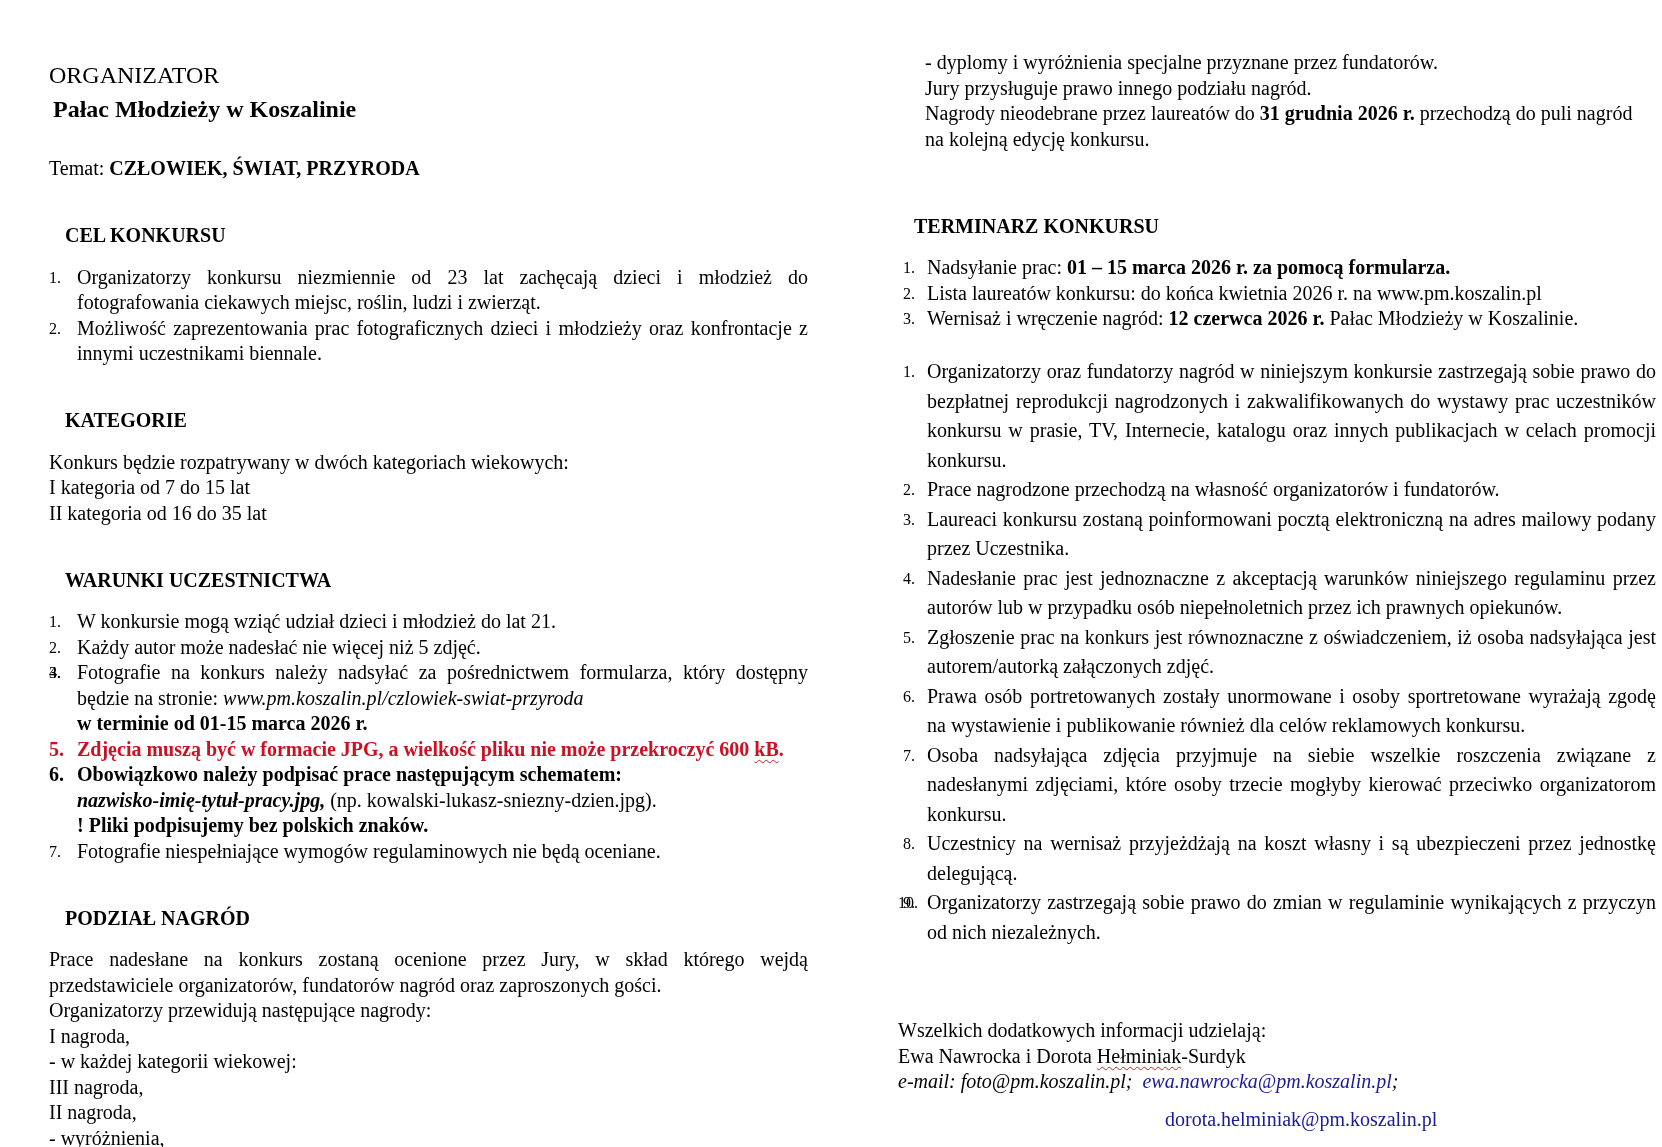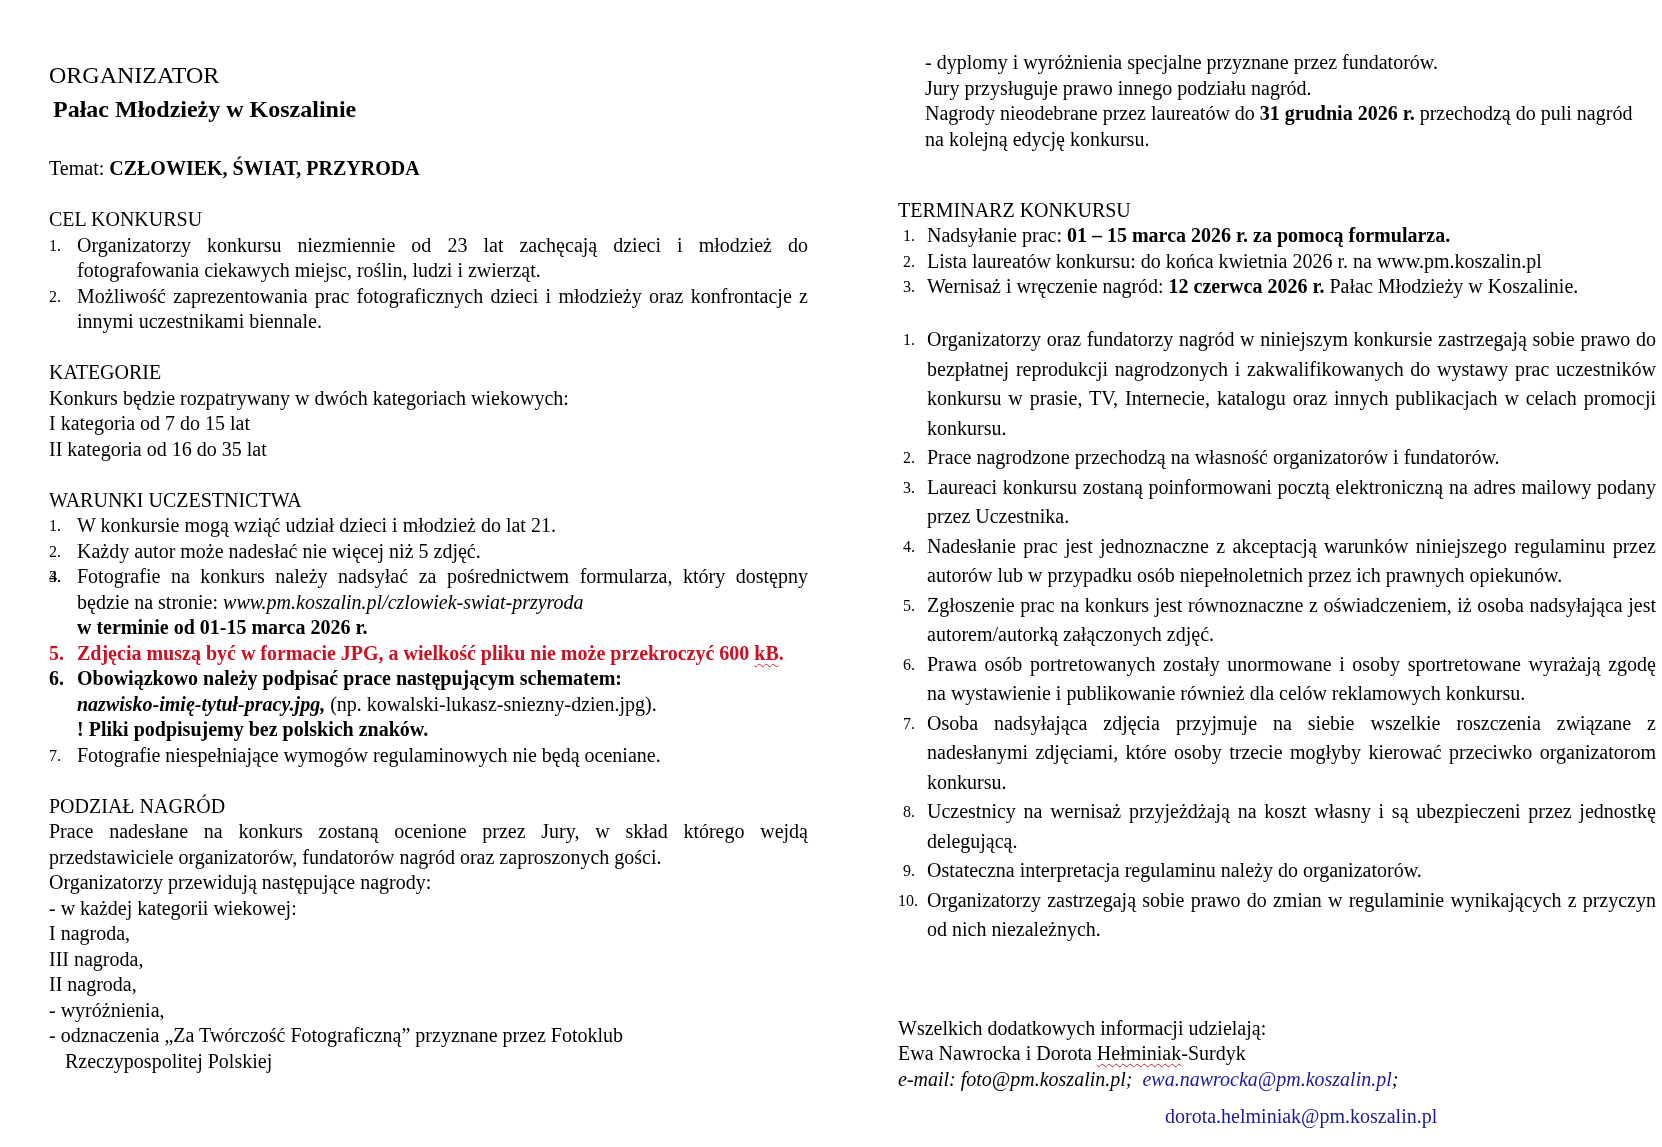--- a/index.html
+++ b/index.html
@@ -4,21 +4,21 @@
 <style>
   html, body { margin: 0; padding: 0; background: #ffffff; }
   body {
     width: 1662px; height: 1147px; position: relative; overflow: hidden;
     font-family: "Liberation Serif", serif; color: #000; font-size: 20px;
   }
   .col { position: absolute; top: 0; }
   .left { left: 49px; width: 759px; top: 60px; }
   .right { left: 898px; width: 758px; top: 50px; }
   .line { line-height: 25.5px; margin: 0; }
-  .heading { font-weight: normal; line-height: 25.5px; margin: 0; }
+  .heading { font-weight: bold; line-height: 25.5px; margin: 16px; }
   .org-title { font-size: 24px; line-height: 30px; margin: 0; }
   .org-name { font-size: 24px; line-height: 30px; margin: 4px; font-weight: bold; }
   .gap { height: 25.5px; }
   .gap-s { height: 20px; }
   .justify { text-align: justify; }
   ol.list { list-style: none; padding: 0; margin: 0; }
   ol.list li { position: relative; padding-left: 28px; line-height: 25.5px; text-align: justify; }
   ol.list li .num { position: absolute; left: 0; top: 0; font-size: 16px; }
   ol.list li .num.big { font-size: 20px; font-weight: bold; }
   .right ol.list li { padding-left: 29px; }
@@ -67,22 +67,22 @@
     <li><span class="num">4.</span><span>Fotografie na konkurs należy nadsyłać za pośrednictwem formularza, który dostępny będzie na stronie: </span><span class="italic">www.pm.koszalin.pl/czlowiek-swiat-przyroda</span><br><span class="bold">w terminie od 01-15 marca 2026 r.</span></li>
     <li class="red" style="text-align:justify;"><span class="num big" style="color:#cc1122;">5.</span><span>Zdjęcia muszą być w formacie JPG, a wielkość pliku nie może przekroczyć 600 </span><span class="squiggle">kB</span><span>.</span></li>
     <li style="text-align:left;"><span class="num big">6.</span><span class="bold">Obowiązkowo należy podpisać prace następującym schematem:</span><br><span class="bold italic">nazwisko-imię-tytuł-pracy.jpg,</span><span> (np. kowalski-lukasz-sniezny-dzien.jpg).</span><br><span class="bold">! Pliki podpisujemy bez polskich znaków.</span></li>
     <li><span class="num">7.</span><span>Fotografie niespełniające wymogów regulaminowych nie będą oceniane.</span></li>
   </ol>
   <div class="gap"></div>
 
   <p class="heading">PODZIAŁ NAGRÓD</p>
   <p class="line justify">Prace nadesłane na konkurs zostaną ocenione przez Jury, w skład którego wejdą przedstawiciele organizatorów, fundatorów nagród oraz zaproszonych gości.</p>
   <p class="line">Organizatorzy przewidują następujące nagrody:</p>
+  <p class="line">I nagroda,</p>
   <p class="line">- w każdej kategorii wiekowej:</p>
-  <p class="line">I nagroda,</p>
   <p class="line">III nagroda,</p>
   <p class="line">II nagroda,</p>
   <p class="line">- wyróżnienia,</p>
   <p class="line">- odznaczenia „Za Twórczość Fotograficzną” przyznane przez Fotoklub</p>
   <p class="line hang">Rzeczypospolitej Polskiej</p>
 </div>
 
 <div class="col right">
   <div class="indent">
     <p class="line">- dyplomy i wyróżnienia specjalne przyznane przez fundatorów.</p>
@@ -104,21 +104,21 @@
 
   <ol class="list wide">
     <li><span class="num">1.</span><span>Organizatorzy oraz fundatorzy nagród w niniejszym konkursie zastrzegają sobie prawo do bezpłatnej reprodukcji nagrodzonych i zakwalifikowanych do wystawy prac uczestników konkursu w prasie, TV, Internecie, katalogu oraz innych publikacjach w celach promocji konkursu.</span></li>
     <li><span class="num">2.</span><span>Prace nagrodzone przechodzą na własność organizatorów i fundatorów.</span></li>
     <li><span class="num">3.</span><span>Laureaci konkursu zostaną poinformowani pocztą elektroniczną na adres mailowy podany przez Uczestnika.</span></li>
     <li><span class="num">4.</span><span>Nadesłanie prac jest jednoznaczne z akceptacją warunków niniejszego regulaminu przez autorów lub w przypadku osób niepełnoletnich przez ich prawnych opiekunów.</span></li>
     <li><span class="num">5.</span><span>Zgłoszenie prac na konkurs jest równoznaczne z oświadczeniem, iż osoba nadsyłająca jest autorem/autorką załączonych zdjęć.</span></li>
     <li><span class="num">6.</span><span>Prawa osób portretowanych zostały unormowane i osoby sportretowane wyrażają zgodę na wystawienie i publikowanie również dla celów reklamowych konkursu.</span></li>
     <li><span class="num">7.</span><span>Osoba nadsyłająca zdjęcia przyjmuje na siebie wszelkie roszczenia związane z nadesłanymi zdjęciami, które osoby trzecie mogłyby kierować przeciwko organizatorom konkursu.</span></li>
     <li><span class="num">8.</span><span>Uczestnicy na wernisaż przyjeżdżają na koszt własny i są ubezpieczeni przez jednostkę delegującą.</span></li>
-    <li><span class="num">9.</span><span>Ostateczna interpretacja regulaminu należy do organizatorów.</span></li>
+    <li><span class="num">9.</span></li>
     <li><span class="num" style="left:0;">10.</span><span>Organizatorzy zastrzegają sobie prawo do zmian w regulaminie wynikających z przyczyn od nich niezależnych.</span></li>
   </ol>
   <div class="gap"></div>
   <div class="gap"></div>
   <div class="gap-s"></div>
 
   <div>
     <p class="line">Wszelkich dodatkowych informacji udzielają:</p>
     <p class="line">
       <span>Ewa Nawrocka i Dorota </span><span class="squiggle">Hełminiak</span><span>-Surdyk</span>

